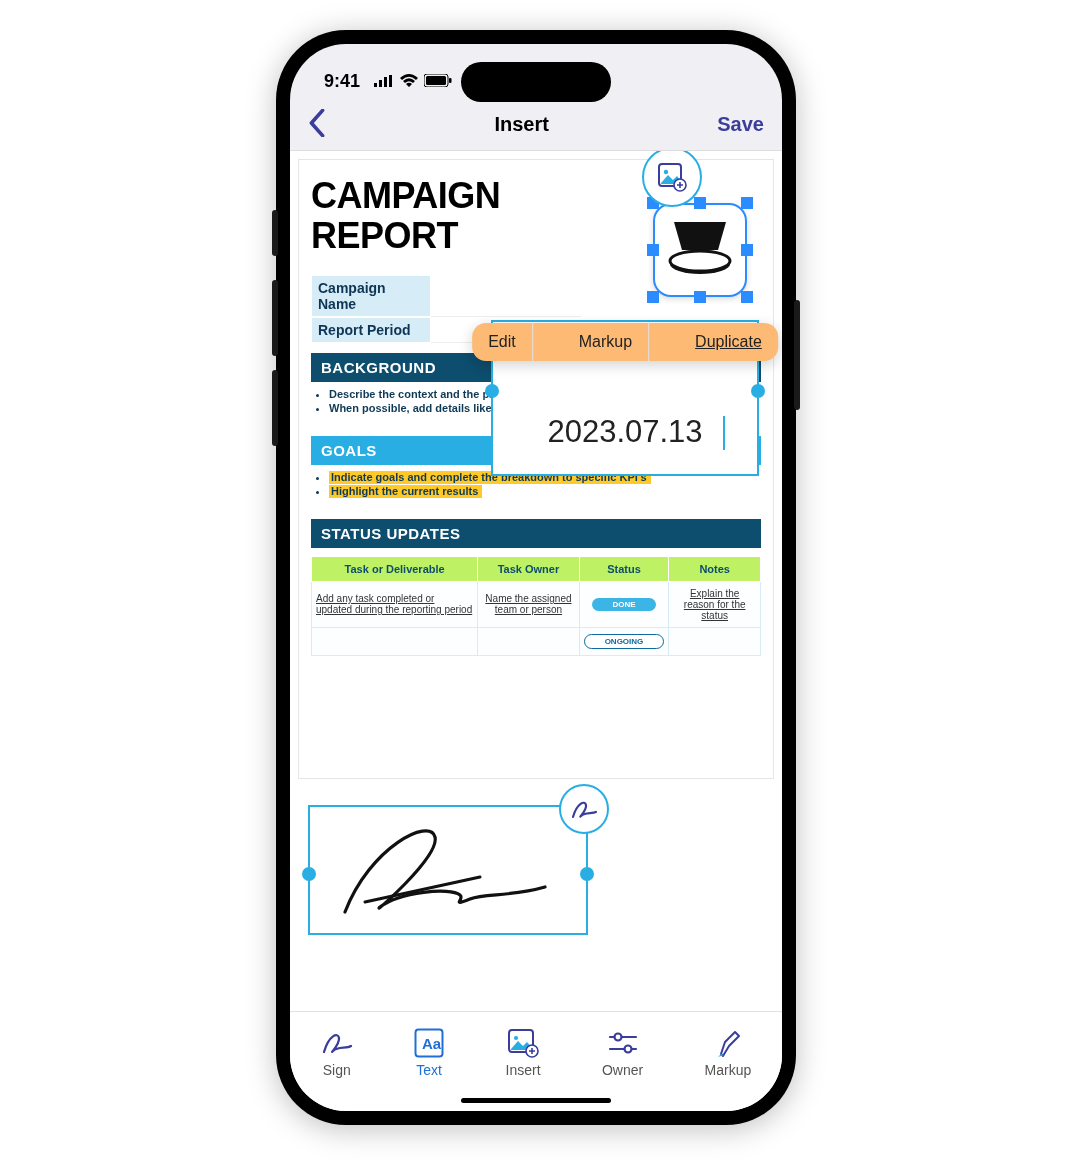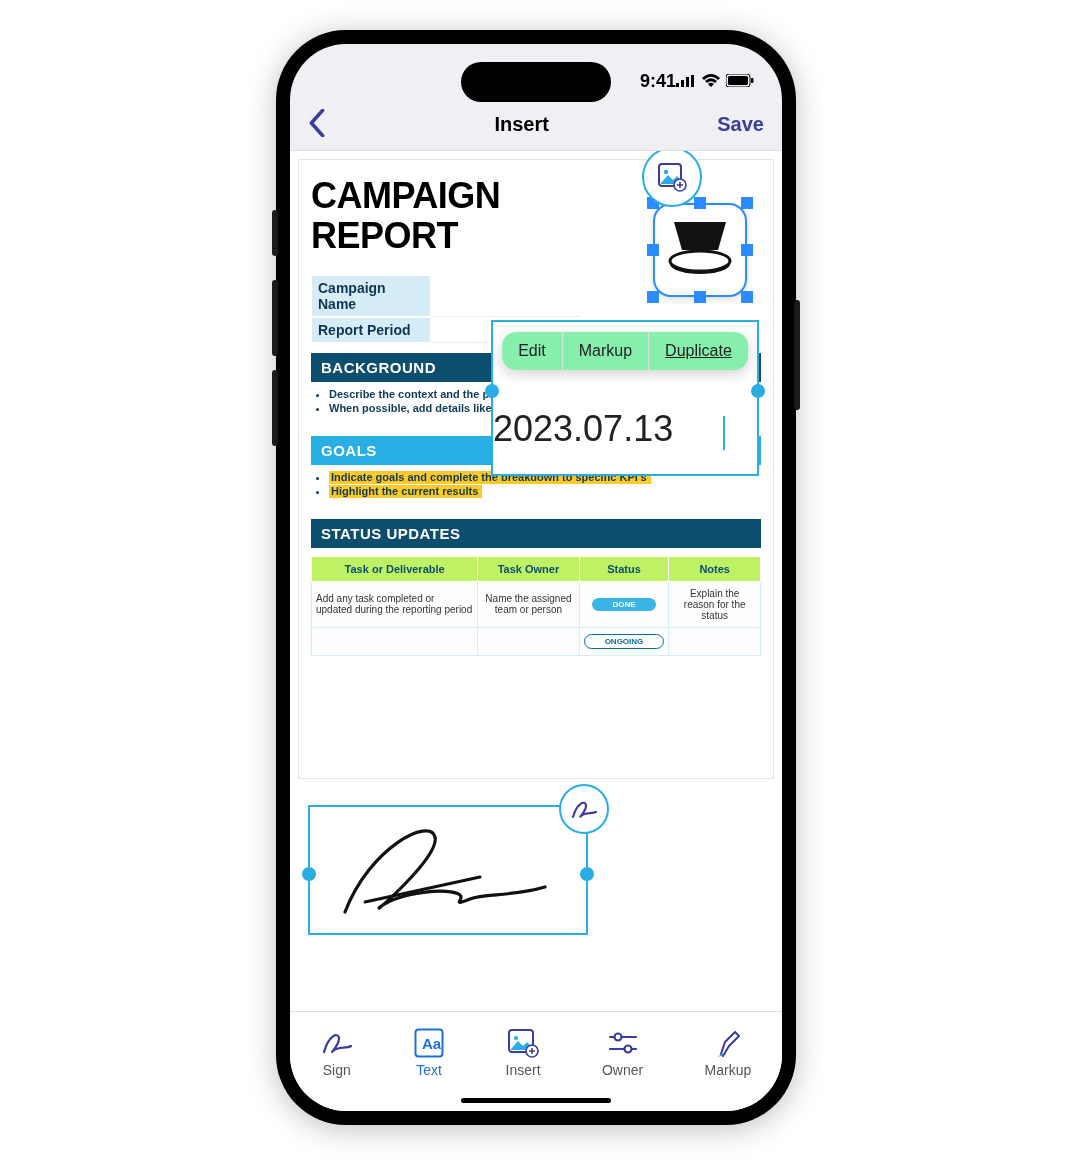--- a/index.html
+++ b/index.html
@@ -28,22 +28,22 @@
     border-radius: 56px;
     background: #efeff4;
     overflow: hidden;
     position: relative;
   }
   .island {
     position:absolute; top:18px; left:50%; transform:translateX(-50%);
     width:150px; height:40px; border-radius:22px; background:#000; z-index:50;
   }
   .status-bar {
-    height: 55px; display:flex; align-items:center; justify-content:flex-end;
-    padding: 20px 28px 0 34px; font-weight:600; font-size:18px;
+    height: 55px; display:flex; align-items:center; justify-content:flex-start;
+    padding: 20px 28px 0 34px; font-weight:600; font-size:18px;gap:14px;
   }
   .status-icons { display:flex; gap:6px; align-items:center; }
   .nav-bar {
     height: 52px; display:flex; align-items:center; justify-content:space-between;
     padding: 0 18px; border-bottom:1px solid #ddd;
   }
   .nav-back svg { width:18px; height:28px; }
   .nav-title { font-weight:700; font-size:20px; color:#000; }
   .nav-save { color:#3a3d9a; font-weight:600; font-size:20px; }
   .content { position:relative; background:#fff; height: calc(100% - 55px - 52px - 100px); overflow:hidden; }
@@ -57,43 +57,43 @@
   .info-val { flex:1; border-bottom:1px solid #eee; }
 
   .section-hdr { margin-top:10px; color:#fff; font-weight:800; font-size:15px; padding:6px 10px; letter-spacing:.5px; }
   .bg-dark { background:#0d4d6e; }
   .bg-light { background:#29aee4; }
   .bullets { padding:6px 0 0 18px; font-size:11px; font-weight:700; color:#0e3a56; }
   .bullets li { margin-bottom:2px; }
   .hl { background:#ffc928; display:inline; padding:0 4px 1px 2px;}
   .status-table { margin-top:8px; border:1px solid #d6edf7; font-size:10px; width:100%; border-collapse:collapse;}
   .status-table th { background:#bef264; color:#0d4d6e; font-weight:800; padding:6px 4px; border:1px solid #fff; font-size:11px;}
-  .status-table td { padding:6px 4px; text-align:center; color:#333; border:1px solid #d6edf7; background:#fcfeff;}
+  .status-table td { padding:6px 4px; text-align:center; color:#333; border:1px solid #d6edf7; background:#fcfeff;text-decoration:underline;}
   .pill { display:inline-block; padding:2px 20px; border-radius:10px; font-size:8px; font-weight:800; color:#fff;}
   .pill-done { background:#3bb4e6;}
   .pill-ongoing { background:#fff; color:#0d6aa0; border:1.5px solid #0d6aa0;}
 
   
   .sel-img { position:absolute; top:35px; right:18px; width:110px; height:110px; }
   .sel-img .box { position:absolute; inset:8px; background:#fff; border-radius:18px; border:2px solid #2a8cff; display:flex; align-items:center; justify-content:center; box-shadow:0 2px 6px rgba(0,0,0,.15);}
   .handle { position:absolute; width:12px; height:12px; background:#2a8cff; }
   .h-tl{top:2px;left:2px}.h-tr{top:2px;right:2px}.h-bl{bottom:2px;left:2px}.h-br{bottom:2px;right:2px}
   .h-t{top:2px;left:50%;transform:translateX(-50%)}.h-b{bottom:2px;left:50%;transform:translateX(-50%)}
   .h-l{left:2px;top:50%;transform:translateY(-50%)}.h-r{right:2px;top:50%;transform:translateY(-50%)}
 
   
   .fab-add { position:absolute; top:-4px; right:80px; width:60px; height:60px; border:2px solid #29aee4; border-radius:50%; background:#fff; display:flex; align-items:center; justify-content:center; z-index:20;}
 
   
   .text-sel { position:absolute; top:160px; right:14px; width:268px; height:156px; border:2px solid #29aee4; background:#fff;}
   .text-sel .dot { position:absolute; width:14px; height:14px; background:#29aee4; border-radius:50%;}
   .text-sel .dl{left:-8px; top:62px;} .text-sel .dr{right:-8px; top:62px;}
-  .text-sel .date { position:absolute; bottom:24px; left:0; right:0; text-align:left; font-size:36px; color:#222;}
+  .text-sel .date { position:absolute; bottom:24px; left:0; right:0; text-align:center; font-size:31px; color:#222;}
   .text-sel .cursor{position:absolute; bottom:24px; right:32px; width:2px; height:34px; background:#29aee4;}
-  .ctx-menu { position:absolute; top:10px; left:50%; transform:translateX(-50%); display:flex; background:#86efac; border-radius:14px; box-shadow:0 4px 14px rgba(0,0,0,.18); overflow:hidden;}
+  .ctx-menu { position:absolute; top:1px; left:50%; transform:translateX(-50%); display:flex; background:#fdba74; border-radius:14px; box-shadow:0 4px 14px rgba(0,0,0,.18); overflow:hidden;gap:30px;}
   .ctx-menu .mi { padding:10px 16px; font-size:16px; color:#222; border-right:1px solid #e4e1e3;}
   .ctx-menu .mi:last-child{border:none;text-decoration:underline;}
 
   
   .sig-panel { margin:12px; height:150px; position:relative;}
   .sig-box { position:absolute; left:6px; top:14px; width:280px; height:130px; border:2px solid #29aee4; background:#fff;}
   .sig-box .dot{position:absolute; width:14px;height:14px;background:#29aee4;border-radius:50%;}
   .sig-box .dL{left:-8px;top:60px;}.sig-box .dR{right:-8px;top:60px;}
   .sig-fab{position:absolute;right:-23px;top:-23px;width:50px;height:50px;border:2px solid #29aee4;border-radius:50%;background:#fff;display:flex;align-items:center;justify-content:center;}
 

